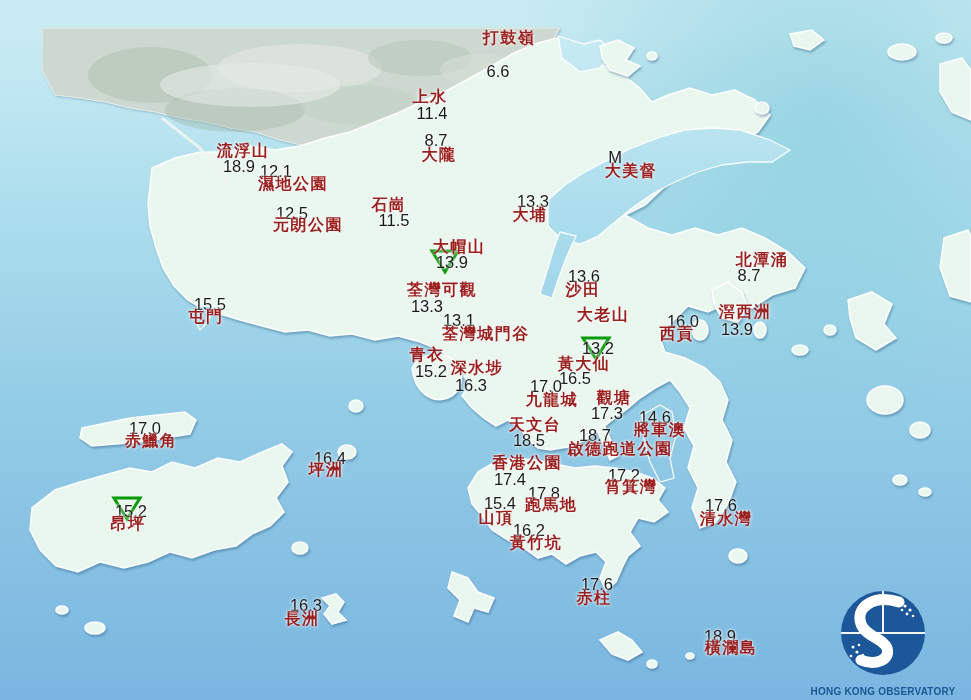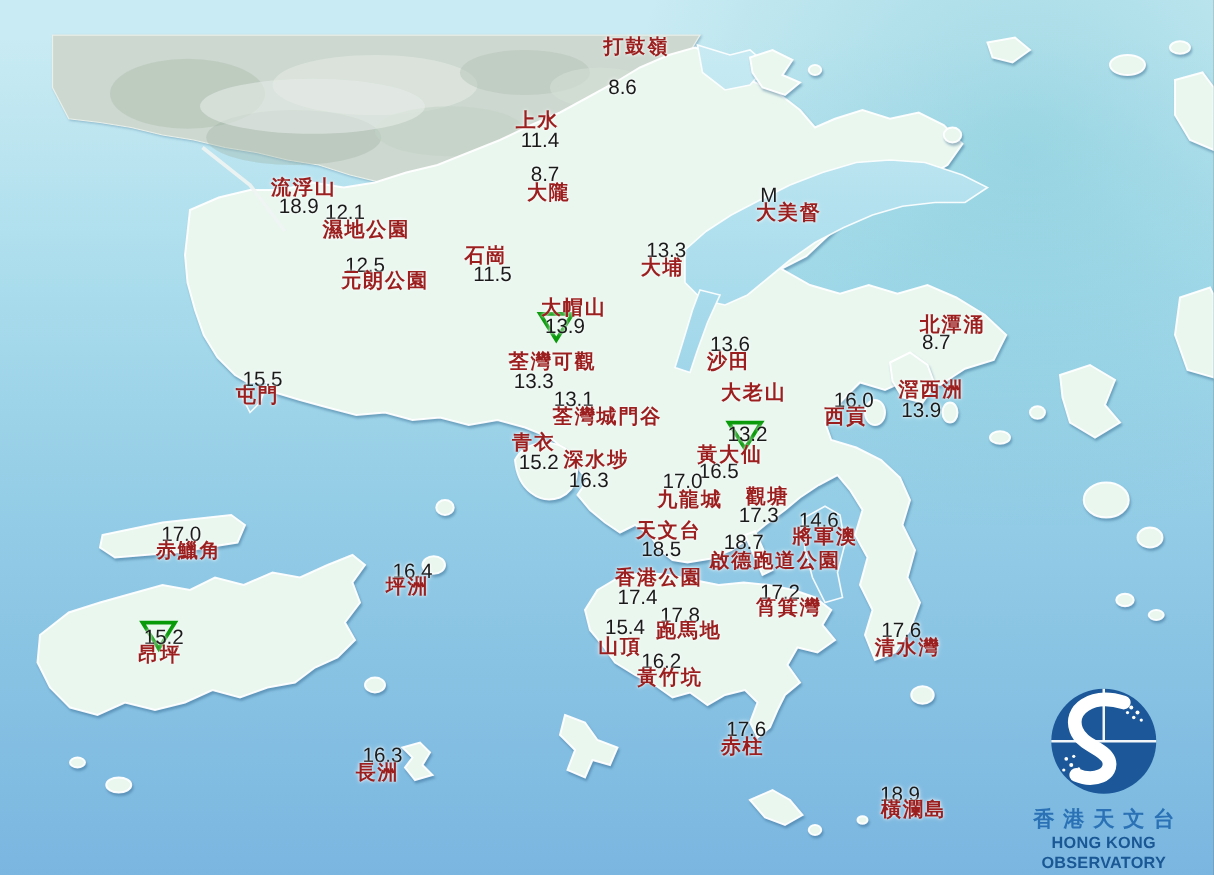--- a/index.html
+++ b/index.html
@@ -34,21 +34,21 @@
     text-shadow:0 0 2px rgba(255,255,255,.9),0 0 4px rgba(255,255,255,.7);
   }
   .logo{
     position:absolute;right:8px;bottom:2px;width:160px;text-align:center;
   }
   .logo .cn{
     font-family:"Liberation Serif",serif;font-size:17px;font-weight:700;
     color:#2a72b5;letter-spacing:7px;line-height:1.1;margin-left:7px;
   }
   .logo .en{
-    font-family:"Liberation Sans",sans-serif;font-size:13px;font-weight:700;
+    font-family:"Liberation Sans",sans-serif;font-size:10px;font-weight:700;
     color:#1a5795;letter-spacing:.2px;line-height:1.25;
   }
 </style>
 </head>
 <body>
 
 <div class="screen" style="--name-color: #9c1f1f; --val-color: #1a1a1a;">
 
   <svg class="map" width="971" height="700" viewBox="0 0 971 700">
     <defs>
@@ -168,21 +168,21 @@
     <polyline points="162,118 200,148 228,185" fill="none" stroke="#f0f4f2" stroke-width="3" opacity=".9"></polyline>
   </svg>
 
   <svg class="map" width="971" height="700" viewBox="0 0 971 700" id="markers" style="pointer-events:none">
       <polygon points="432,251 458,251 445,272" fill="none" stroke="#089a08" stroke-width="3"></polygon>
       <polygon points="583,338 609,338 596,359" fill="none" stroke="#089a08" stroke-width="3"></polygon>
       <polygon points="114,498 140,498 127,519" fill="none" stroke="#089a08" stroke-width="3"></polygon>
     </svg>
 
   <div class="labels" id="labels">
-      <div class="station-value" style="left: 498px; top: 71px;">8.6</div>
+      <div class="station-value" style="left: 498px; top: 71px;">6.6</div>
       <div class="station-name" style="left: 509px; top: 38px;">打鼓嶺</div>
       <div class="station-value" style="left: 432px; top: 113px;">11.4</div>
       <div class="station-name" style="left: 430px; top: 97px;">上水</div>
       <div class="station-value" style="left: 436px; top: 140px;">8.7</div>
       <div class="station-name" style="left: 439px; top: 155px;">大隴</div>
       <div class="station-value" style="left: 615px; top: 157px;">M</div>
       <div class="station-name" style="left: 631px; top: 171px;">大美督</div>
       <div class="station-value" style="left: 239px; top: 166px;">18.9</div>
       <div class="station-name" style="left: 243px; top: 151px;">流浮山</div>
       <div class="station-value" style="left: 276px; top: 171px;">12.1</div>
@@ -266,17 +266,16 @@
           <circle cx="104" cy="28" r="1.4"></circle>
         <circle cx="110" cy="30" r="1.3"></circle>
           <circle cx="99" cy="24" r="1.3"></circle>
         <circle cx="54" cy="66" r="1.6"></circle>
           <circle cx="50" cy="61" r="1.5"></circle>
           <circle cx="56" cy="59" r="1.3"></circle>
         <circle cx="48" cy="70" r="1.3"></circle>
           <circle cx="60" cy="69" r="1.2"></circle>
       </g>
     </svg>
-    <div class="cn">香港天文台</div>
     <div class="en">HONG KONG OBSERVATORY</div>
   </div>
 
 </div>
 
 </body></html>

